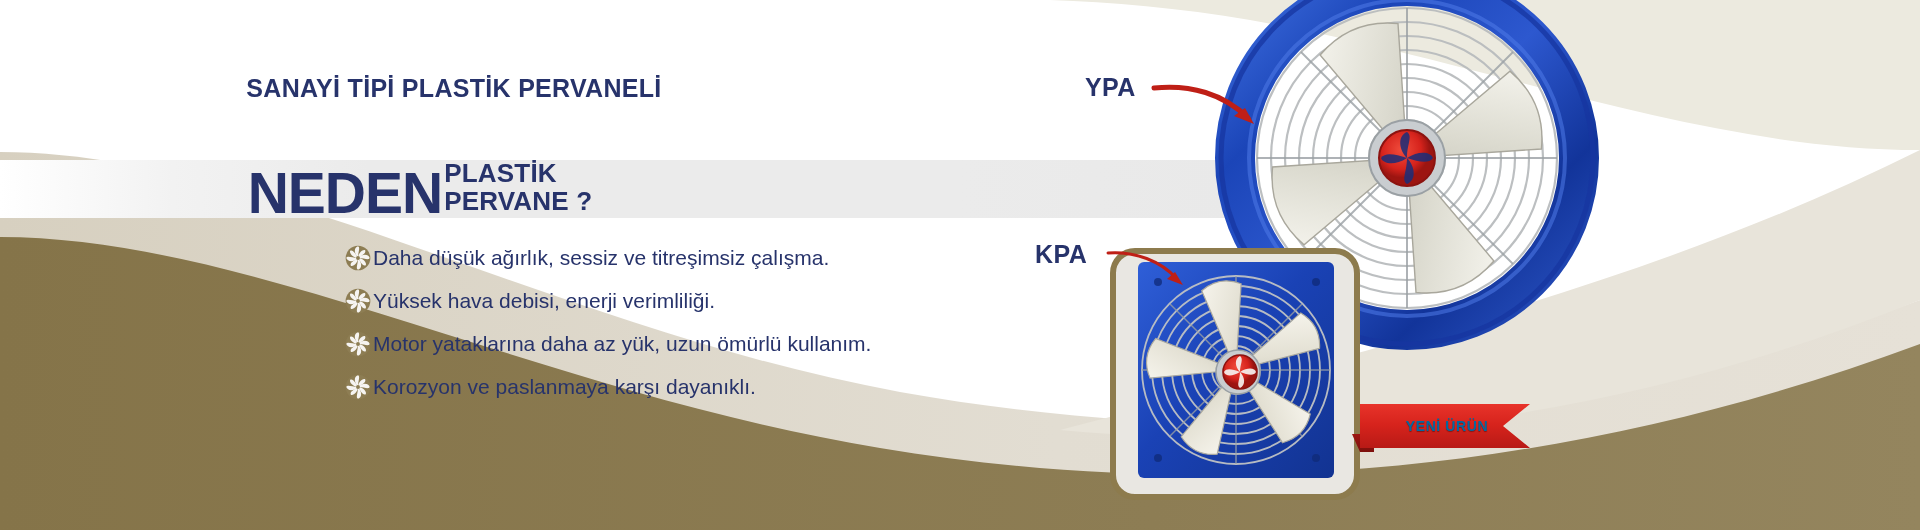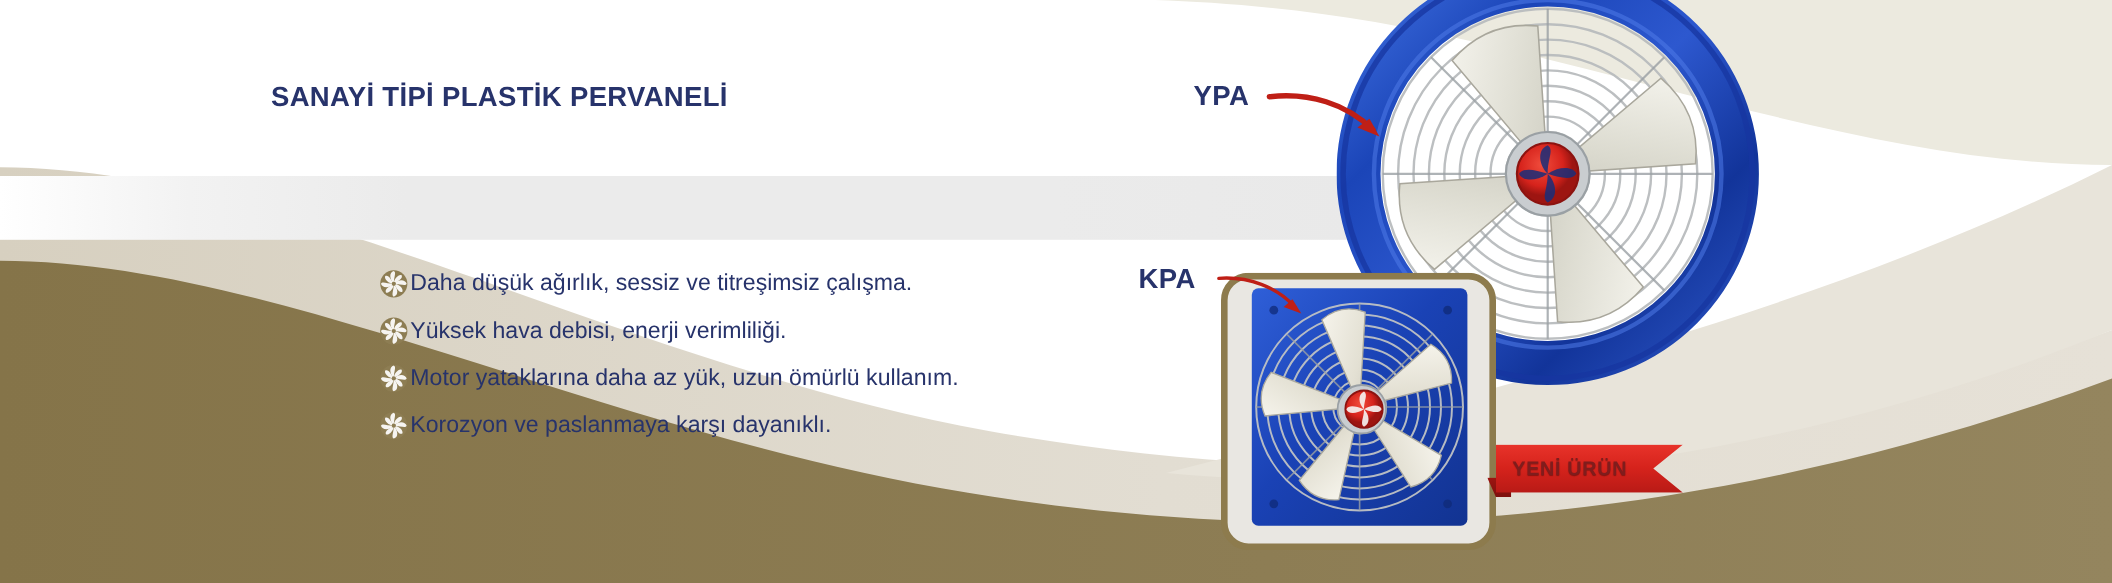--- a/index.html
+++ b/index.html
@@ -75,23 +75,23 @@
     background:linear-gradient(to bottom,#e8332a 0%,#d6231c 48%,#b81a16 100%);
     clip-path:polygon(0 0,170px 0,143px 22px,170px 44px,0 44px);
     box-shadow:0 2px 4px rgba(0,0,0,.35);
   }
   .ribbon-tail{
     position:absolute;left:0;top:30px;width:22px;height:18px;
     background:linear-gradient(to bottom,#9d1511,#7d100d);
     clip-path:polygon(0 0,22px 0,22px 18px,8px 18px);
   }
   .ribbon-txt{
-    position:absolute;left:0;top:0;width:150px;height:44px;
+    position:absolute;left:20px;top:0;width:150px;height:44px;
     display:flex;align-items:center;justify-content:center;
-    color:#7f1d1d;font-size:18px;font-weight:bold;letter-spacing:.6px;
+    color:#0369a1;font-size:14px;font-weight:bold;letter-spacing:.6px;
     text-shadow:0 1px 1px rgba(0,0,0,.35);
   }
 </style>
 </head>
 <body>
 
 <div class="banner">
 
   <svg class="bg-layer" viewBox="0 0 1920 530" preserveAspectRatio="none">
     <defs>
@@ -126,20 +126,27 @@
   </svg>
 
   <div class="gray-band"></div>
 
   <div class="copy">
 
     <div class="kicker">
       <span class="l1">SANAYİ TİPİ PLASTİK PERVANELİ</span>
     </div>
 
+    <div class="headline">
+      <span class="big">NEDEN</span>
+      <span class="small">
+        <span>PLASTİK</span>
+        <span>PERVANE ?</span>
+      </span>
+    </div>
 
     <div class="bullets">
 
       <div class="bullet">
         <span class="ico">
           <svg viewBox="0 0 40 40" width="26" height="26">
             <circle cx="20" cy="20" r="19" fill="#8d7d53"></circle>
             <g fill="#ffffff" opacity=".92">
               <path d="M20 20 C20 10 24 4 20 2 C13 4 14 13 20 20Z"></path>
               <path d="M20 20 C27 13 36 14 38 20 C36 24 30 20 20 20Z" transform="rotate(0 20 20)"></path>

